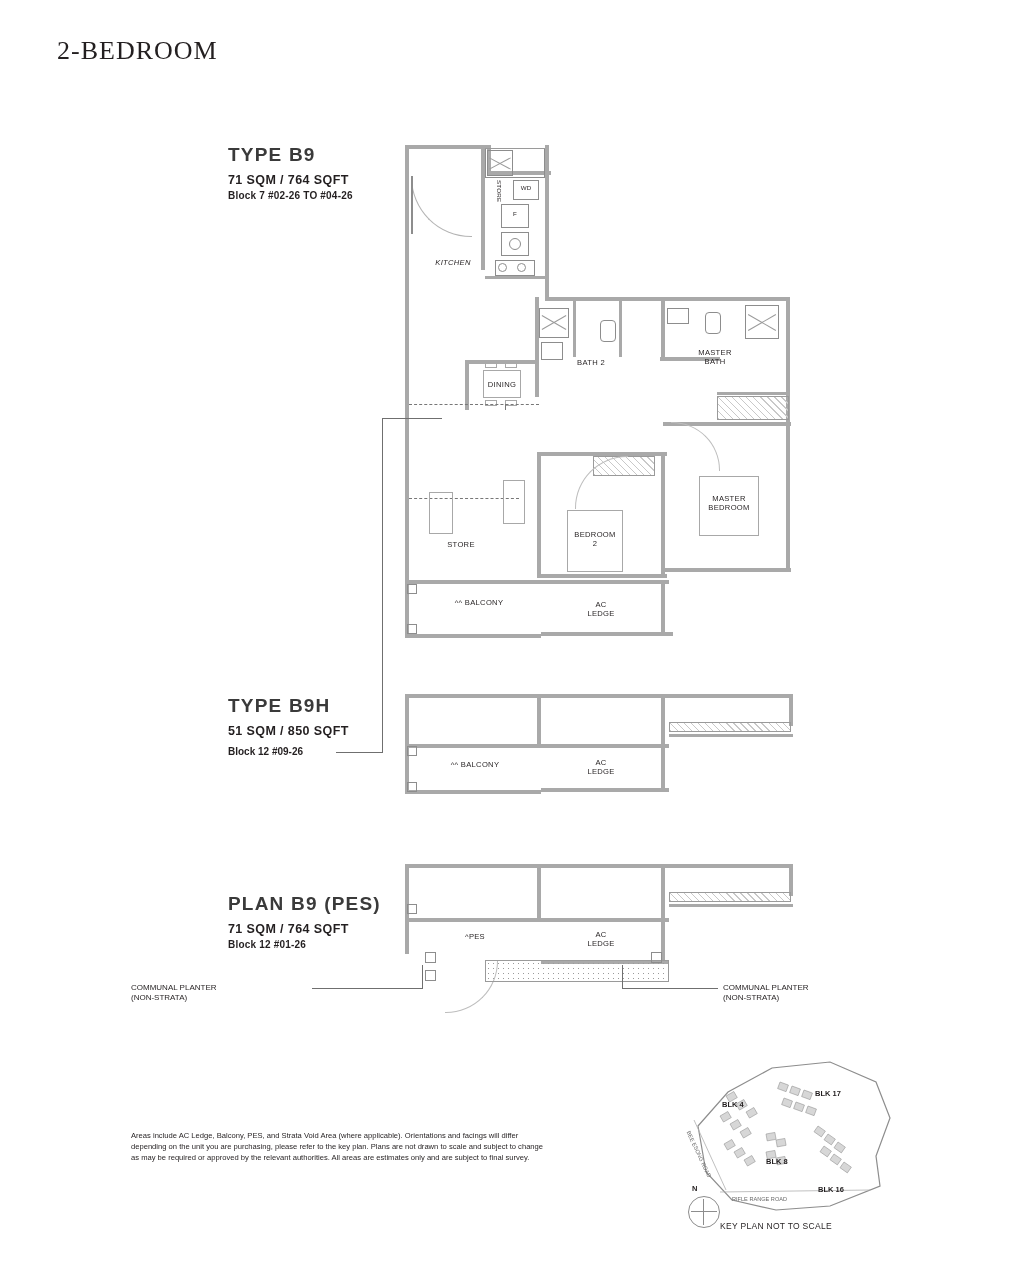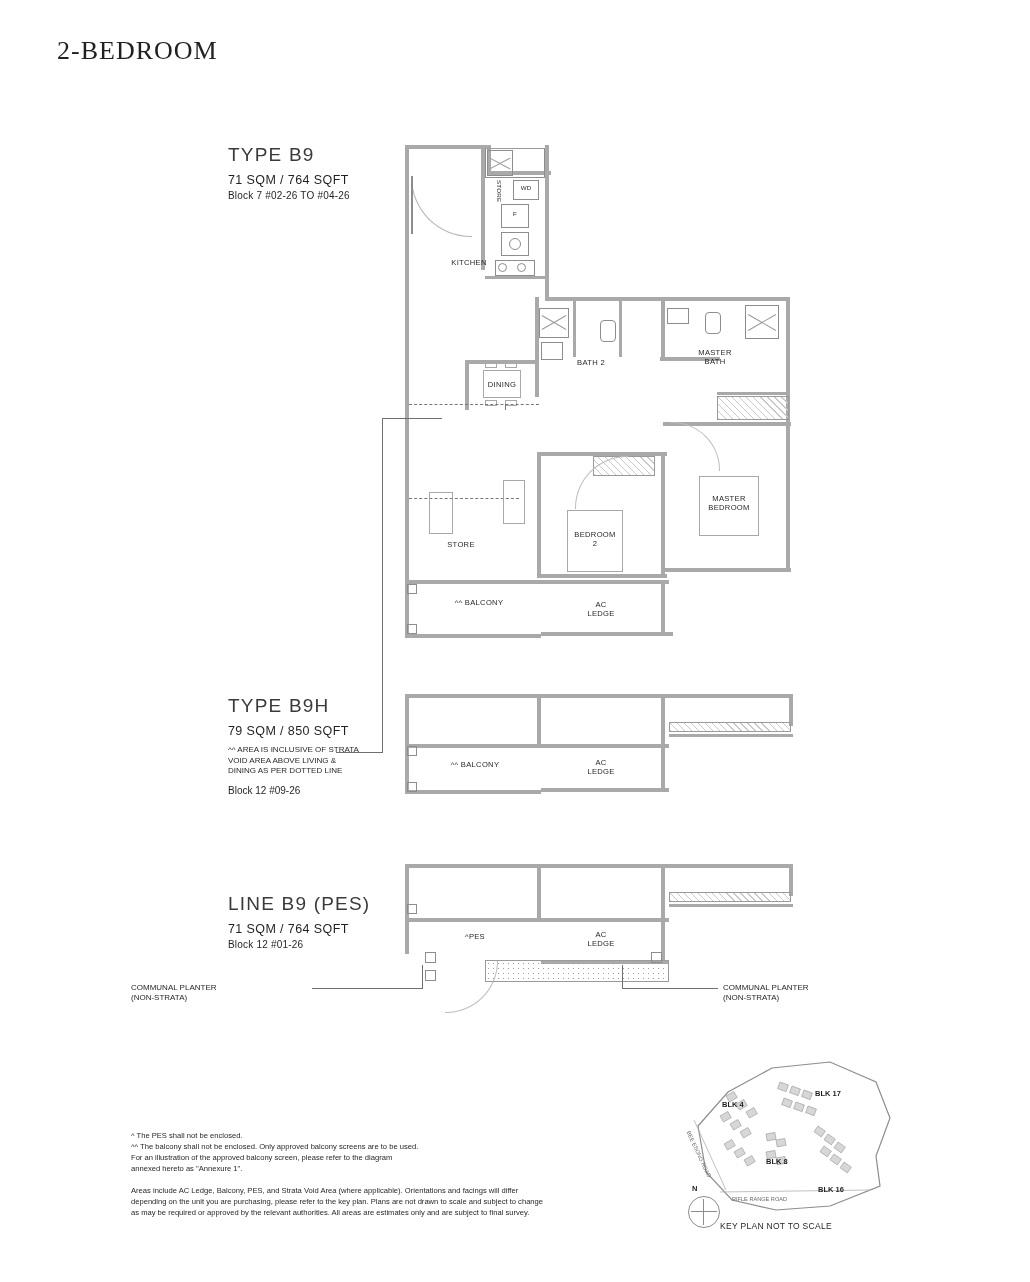--- a/index.html
+++ b/index.html
@@ -10,21 +10,21 @@
     color:#231f20;
     overflow:hidden;
   }
   .pagetitle{
     position:absolute;left:57px;top:36px;
     font-family:"Liberation Serif", serif;
     font-size:26px;letter-spacing:1px;color:#231f20;
   }
 
   
-  .typeblock{position:absolute;}
+  .typeblock{position:absolute;font-weight:bold;}
   .type-name{
     font-size:19px;letter-spacing:1.2px;color:#3a3a3a;
     font-family:"Liberation Sans", sans-serif;
   }
   .type-area{font-size:12.5px;letter-spacing:.4px;margin-top:7px;color:#231f20;}
   .type-blk{font-size:10px;letter-spacing:.2px;margin-top:3px;color:#231f20;}
   .type-note{font-size:8px;line-height:1.32;margin-top:7px;color:#231f20;}
   .type-blk2{font-size:10px;margin-top:8px;color:#231f20;}
 
   
@@ -88,21 +88,21 @@
   <div class="lbl-s" style="left:108px;top:44px;width:26px;">WD</div>
   <div class="box" style="left:96px;top:64px;width:28px;height:24px;"></div>
   <div class="lbl-s" style="left:96px;top:70px;width:28px;">F</div>
   <div class="box" style="left:96px;top:92px;width:28px;height:24px;"></div>
   <div class="box" style="left:104px;top:98px;width:12px;height:12px;border-radius:50%;"></div>
   <div class="box" style="left:90px;top:120px;width:40px;height:16px;"></div>
   <div class="box" style="left:93px;top:123px;width:9px;height:9px;border-radius:50%;"></div>
   <div class="box" style="left:112px;top:123px;width:9px;height:9px;border-radius:50%;"></div>
   <div class="wall" style="left:80px;top:136px;width:64px;height:3px;"></div>
 
-  <div class="lbl" style="left:36px;top:118px;width:56px;">KITCHEN</div>
+  <div class="lbl" style="left:20px;top:118px;width:56px;font-style:italic;">KITCHEN</div>
 
   <div style="position:absolute;left:6px;top:36px;width:60px;height:60px;border:1px solid #b4b4b4;border-radius:0 0 0 60px;border-top:none;border-right:none;"></div>
   <div class="line" style="left:6px;top:36px;width:2px;height:58px;background:#8d8d8d;"></div>
 
   <div class="wall" style="left:140px;top:157px;width:120px;height:4px;"></div>
   <div class="wall" style="left:256px;top:157px;width:4px;height:60px;"></div>
   <div class="wall" style="left:130px;top:157px;width:4px;height:100px;"></div>
 
   <div class="wall" style="left:255px;top:157px;width:130px;height:4px;"></div>
   <div class="wall" style="left:381px;top:157px;width:4px;height:125px;"></div>
@@ -176,24 +176,21 @@
   <div class="lbl" style="left:164px;top:460px;width:64px;white-space:pre-line;">AC
 LEDGE</div>
 </div>
 
 <div class="line" style="left:382px;top:418px;width:1px;height:334px;background:#6f6f6f;"></div>
 <div class="line" style="left:382px;top:418px;width:60px;height:1px;background:#6f6f6f;"></div>
 <div class="line" style="left:336px;top:752px;width:47px;height:1px;background:#6f6f6f;"></div>
 
 <div class="typeblock" style="left:228px;top:695px;width:190px;">
   <div class="type-name">TYPE  B9H</div>
-  <div class="type-area">79 SQM /  850 SQFT</div>
-  <div class="type-note" style="white-space:pre-line;">^^ AREA IS INCLUSIVE OF STRATA
-VOID AREA ABOVE LIVING &amp;
-DINING AS PER DOTTED LINE</div>
+  <div class="type-area">51 SQM /  850 SQFT</div>
   <div class="type-blk2">Block 12 #09-26</div>
 </div>
 
 <div class="plan" style="left:405px;top:690px;width:420px;height:110px;">
   <div class="wall" style="left:0px;top:4px;width:4px;height:54px;"></div>
   <div class="wall" style="left:0px;top:4px;width:136px;height:4px;"></div>
   <div class="wall" style="left:132px;top:4px;width:4px;height:54px;"></div>
   <div class="wall" style="left:136px;top:4px;width:124px;height:4px;"></div>
   <div class="wall" style="left:256px;top:4px;width:4px;height:54px;"></div>
   <div class="wall" style="left:260px;top:4px;width:128px;height:4px;"></div>
@@ -210,21 +207,21 @@
   <div class="wall" style="left:136px;top:98px;width:128px;height:4px;"></div>
   <div class="wall" style="left:256px;top:54px;width:4px;height:48px;"></div>
   <div class="lbl" style="left:164px;top:68px;width:64px;white-space:pre-line;">AC
 LEDGE</div>
 
   <div class="hatch" style="left:264px;top:32px;width:122px;height:10px;"></div>
   <div class="wall" style="left:264px;top:44px;width:124px;height:3px;"></div>
 </div>
 
 <div class="typeblock" style="left:228px;top:893px;width:190px;">
-  <div class="type-name">LINE  B9 (PES)</div>
+  <div class="type-name">PLAN  B9 (PES)</div>
   <div class="type-area">71 SQM /  764 SQFT</div>
   <div class="type-blk">Block 12 #01-26</div>
 </div>
 
 <div class="plan" style="left:405px;top:860px;width:420px;height:140px;">
   <div class="wall" style="left:0px;top:4px;width:4px;height:54px;"></div>
   <div class="wall" style="left:0px;top:4px;width:136px;height:4px;"></div>
   <div class="wall" style="left:132px;top:4px;width:4px;height:54px;"></div>
   <div class="wall" style="left:136px;top:4px;width:124px;height:4px;"></div>
   <div class="wall" style="left:256px;top:4px;width:4px;height:54px;"></div>
@@ -255,24 +252,20 @@
 (NON-STRATA)</div>
 <div class="line" style="left:312px;top:988px;width:110px;height:1px;background:#6f6f6f;"></div>
 <div class="line" style="left:422px;top:965px;width:1px;height:24px;background:#6f6f6f;"></div>
 
 <div class="ann" style="left:723px;top:983px;width:150px;white-space:pre-line;">COMMUNAL PLANTER
 (NON-STRATA)</div>
 <div class="line" style="left:622px;top:988px;width:96px;height:1px;background:#6f6f6f;"></div>
 <div class="line" style="left:622px;top:965px;width:1px;height:24px;background:#6f6f6f;"></div>
 
 <div class="notes">
-  <p style="white-space:pre-line;">^  The PES shall not be enclosed.
-^^ The balcony shall not be enclosed. Only approved balcony screens are to be used.
-    For an illustration of the approved balcony screen, please refer to the diagram
-    annexed hereto as "Annexure 1".</p>
   <p>Areas include AC Ledge, Balcony, PES, and Strata Void Area (where applicable). Orientations and facings will differ depending on the unit you are purchasing, please refer to the key plan. Plans are not drawn to scale and subject to change as may be required or approved by the relevant authorities. All areas are estimates only and are subject to final survey.</p>
 </div>
 
 <div class="keyplan">
 
   <svg width="250" height="160" style="position:absolute;left:0;top:0;">
     <polygon points="18,66 48,32 92,8 150,2 196,22 210,58 196,96 200,126 150,146 96,150 52,140 26,112" fill="#ffffff" stroke="#8d8d8d" stroke-width="1.2"></polygon>
     <g fill="#d7d7d7" stroke="#8d8d8d" stroke-width="0.5">
       <rect x="46" y="36" width="9" height="7" transform="rotate(-30 46 36)"></rect>
       <rect x="56" y="44" width="9" height="7" transform="rotate(-30 56 44)"></rect>

